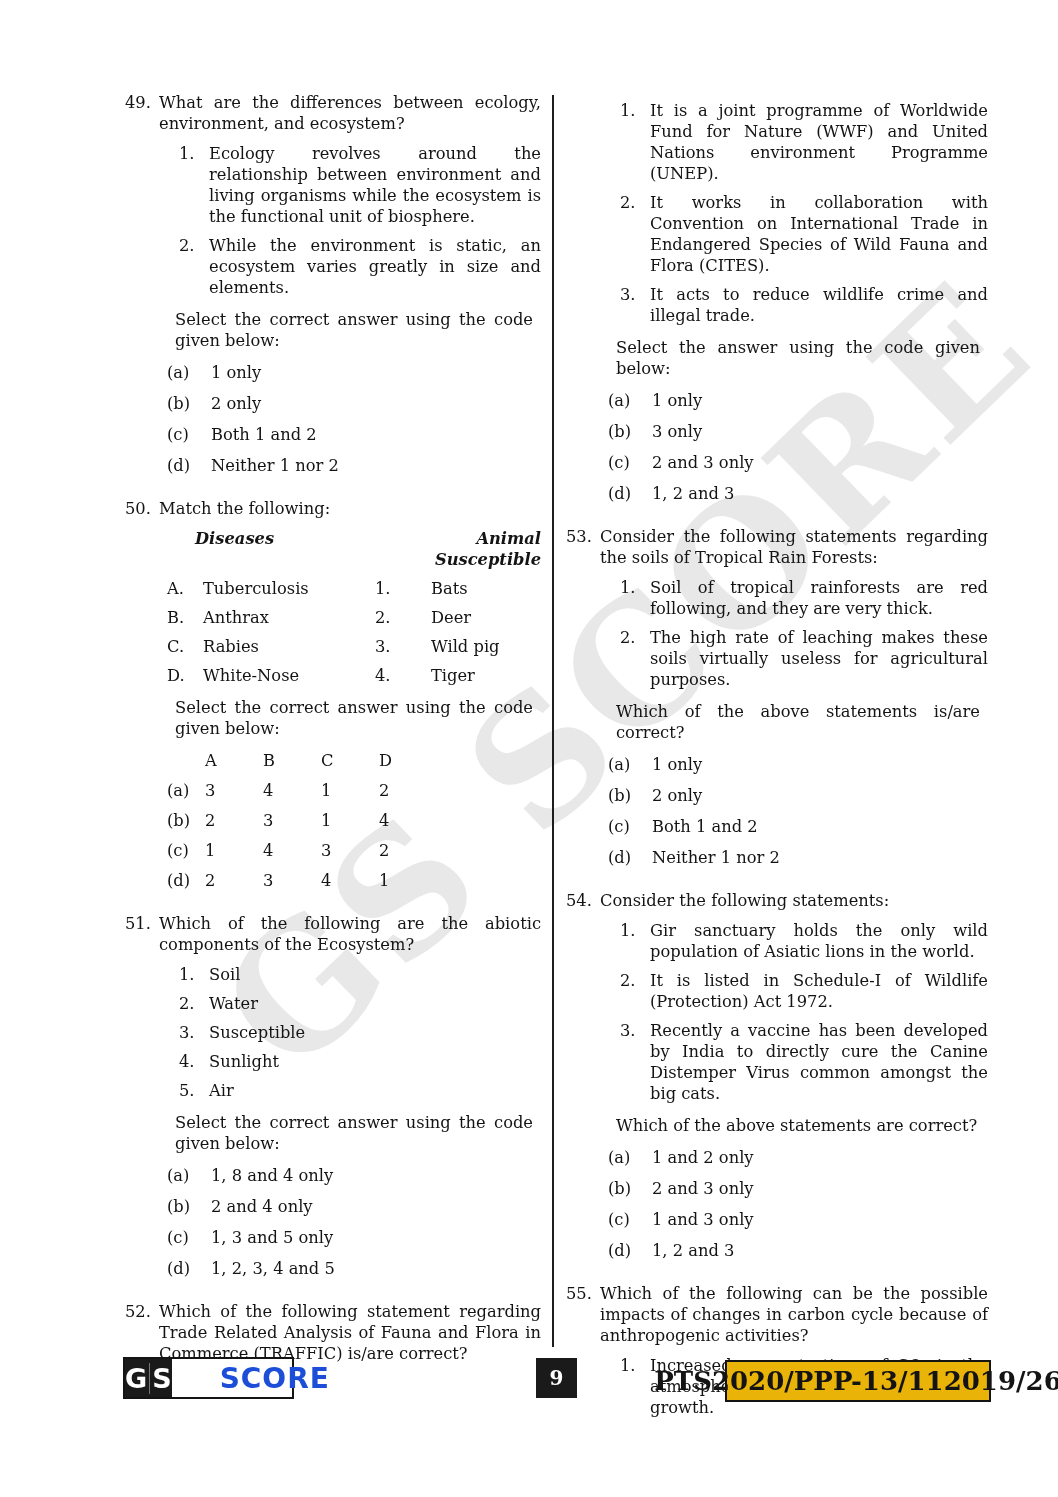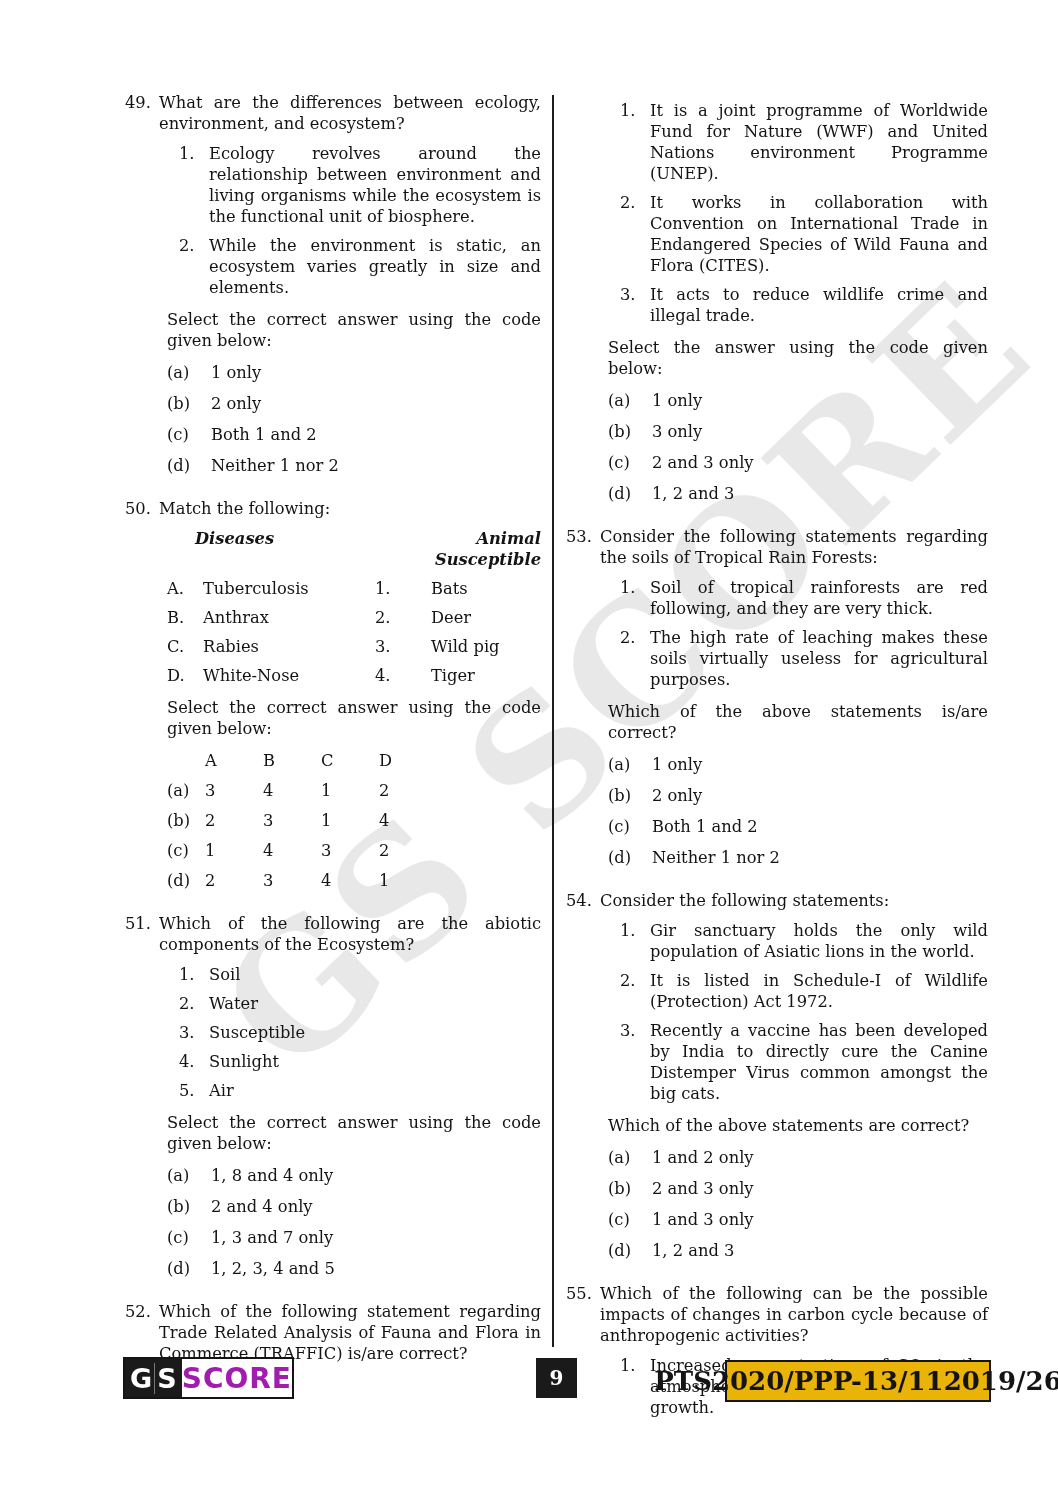--- a/index.html
+++ b/index.html
@@ -41,21 +41,21 @@
   .col-left{left:125px;width:416px;}
   .col-right{left:566px;width:422px;}
   .question{margin:0 0 22px 0;}
   .q-head{display:flex;margin:0 0 9px 0;}
   .qnum{width:34px;flex-shrink:0;font-weight:400;}
   .qtext{flex:1;text-align:justify;}
   .q-body{margin-left:42px;}
   .stmt{display:flex;margin:8px 0 8px 12px;}
   .snum{width:30px;flex-shrink:0;}
   .stext{flex:1;text-align:justify;}
-  .select-line{margin:11px 0;text-align:justify;}
+  .select-line{margin:11px 8px;text-align:justify;}
   .opt{display:flex;margin:10px 0;}
   .olabel{width:44px;flex-shrink:0;}
   .otext{flex:1;}
   
   .match-head{display:flex;margin:0 0;font-weight:700;font-style:italic;}
   .mh-left{width:208px;padding-left:28px;}
   .mh-right{flex:1;text-align:right;}
   .match-row{display:flex;margin:8px 0;}
   .mr-key{width:36px;flex-shrink:0;}
   .mr-val{width:172px;flex-shrink:0;}
@@ -77,21 +77,21 @@
   }
   .logo-gs{
     width:64px;background:#1a1a1a;color:#fff;
     display:flex;align-items:center;justify-content:center;
     font-weight:700;font-size:27px;
   }
   .logo-gs .g{padding-right:2px;}
   .logo-gs .s{border-left:1px solid #777;padding-left:2px;}
   .logo-score{
     flex:1;display:flex;align-items:center;justify-content:center;
-    color:#a21caf;font-weight:700;font-size:28px;letter-spacing:1px;
+    color:#1d4ed8;font-weight:700;font-size:28px;letter-spacing:1px;padding-left:48px;
   }
   .page-num{
     position:absolute;left:536px;top:1358px;
     width:41px;height:40px;background:#1a1a1a;color:#fff;
     display:flex;align-items:center;justify-content:center;
     font-family:"DejaVu Serif", serif;font-weight:700;font-size:20px;
     z-index:3;
   }
   .code-box{
     position:absolute;left:725px;top:1360px;
@@ -248,21 +248,21 @@
         <div class="opt">
           <span class="olabel">(a)</span>
           <span class="otext">1, 8 and 4 only</span>
         </div>
         <div class="opt">
           <span class="olabel">(b)</span>
           <span class="otext">2 and 4 only</span>
         </div>
         <div class="opt">
           <span class="olabel">(c)</span>
-          <span class="otext">1, 3 and 7 only</span>
+          <span class="otext">1, 3 and 5 only</span>
         </div>
         <div class="opt">
           <span class="olabel">(d)</span>
           <span class="otext">1, 2, 3, 4 and 5</span>
         </div>
       </div>
     </section>
 
     <section class="question">
       <div class="q-head">

